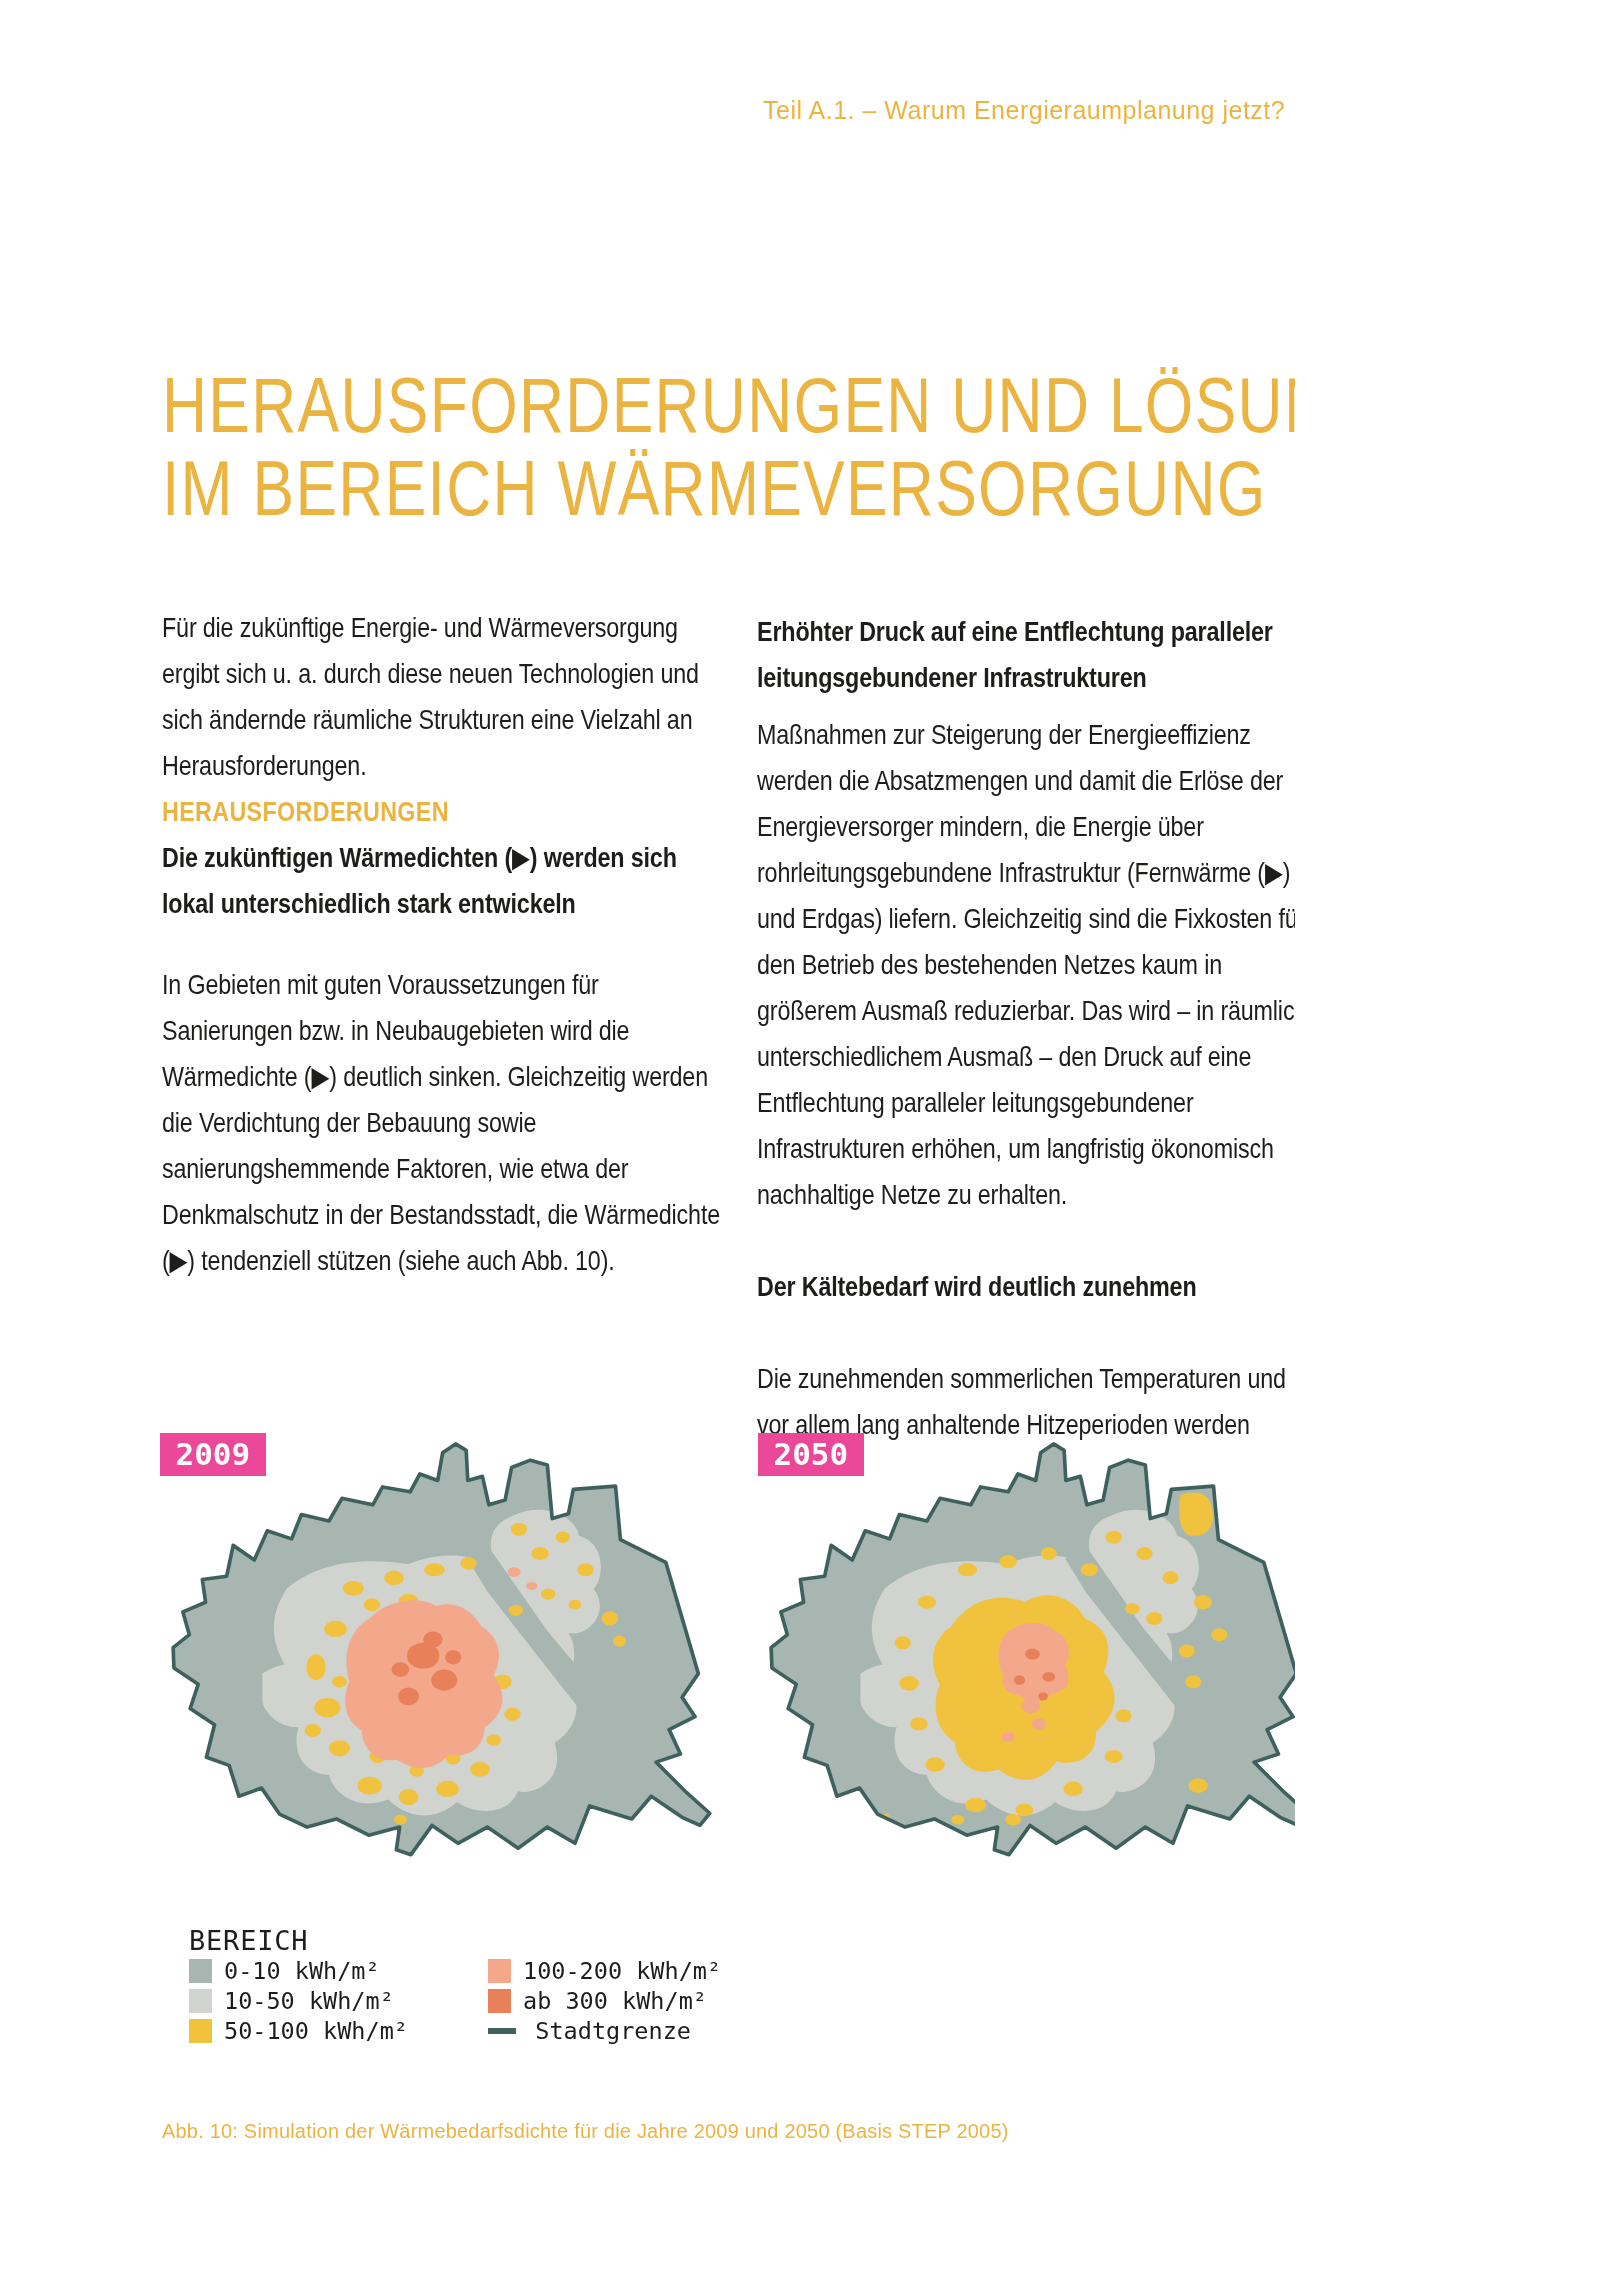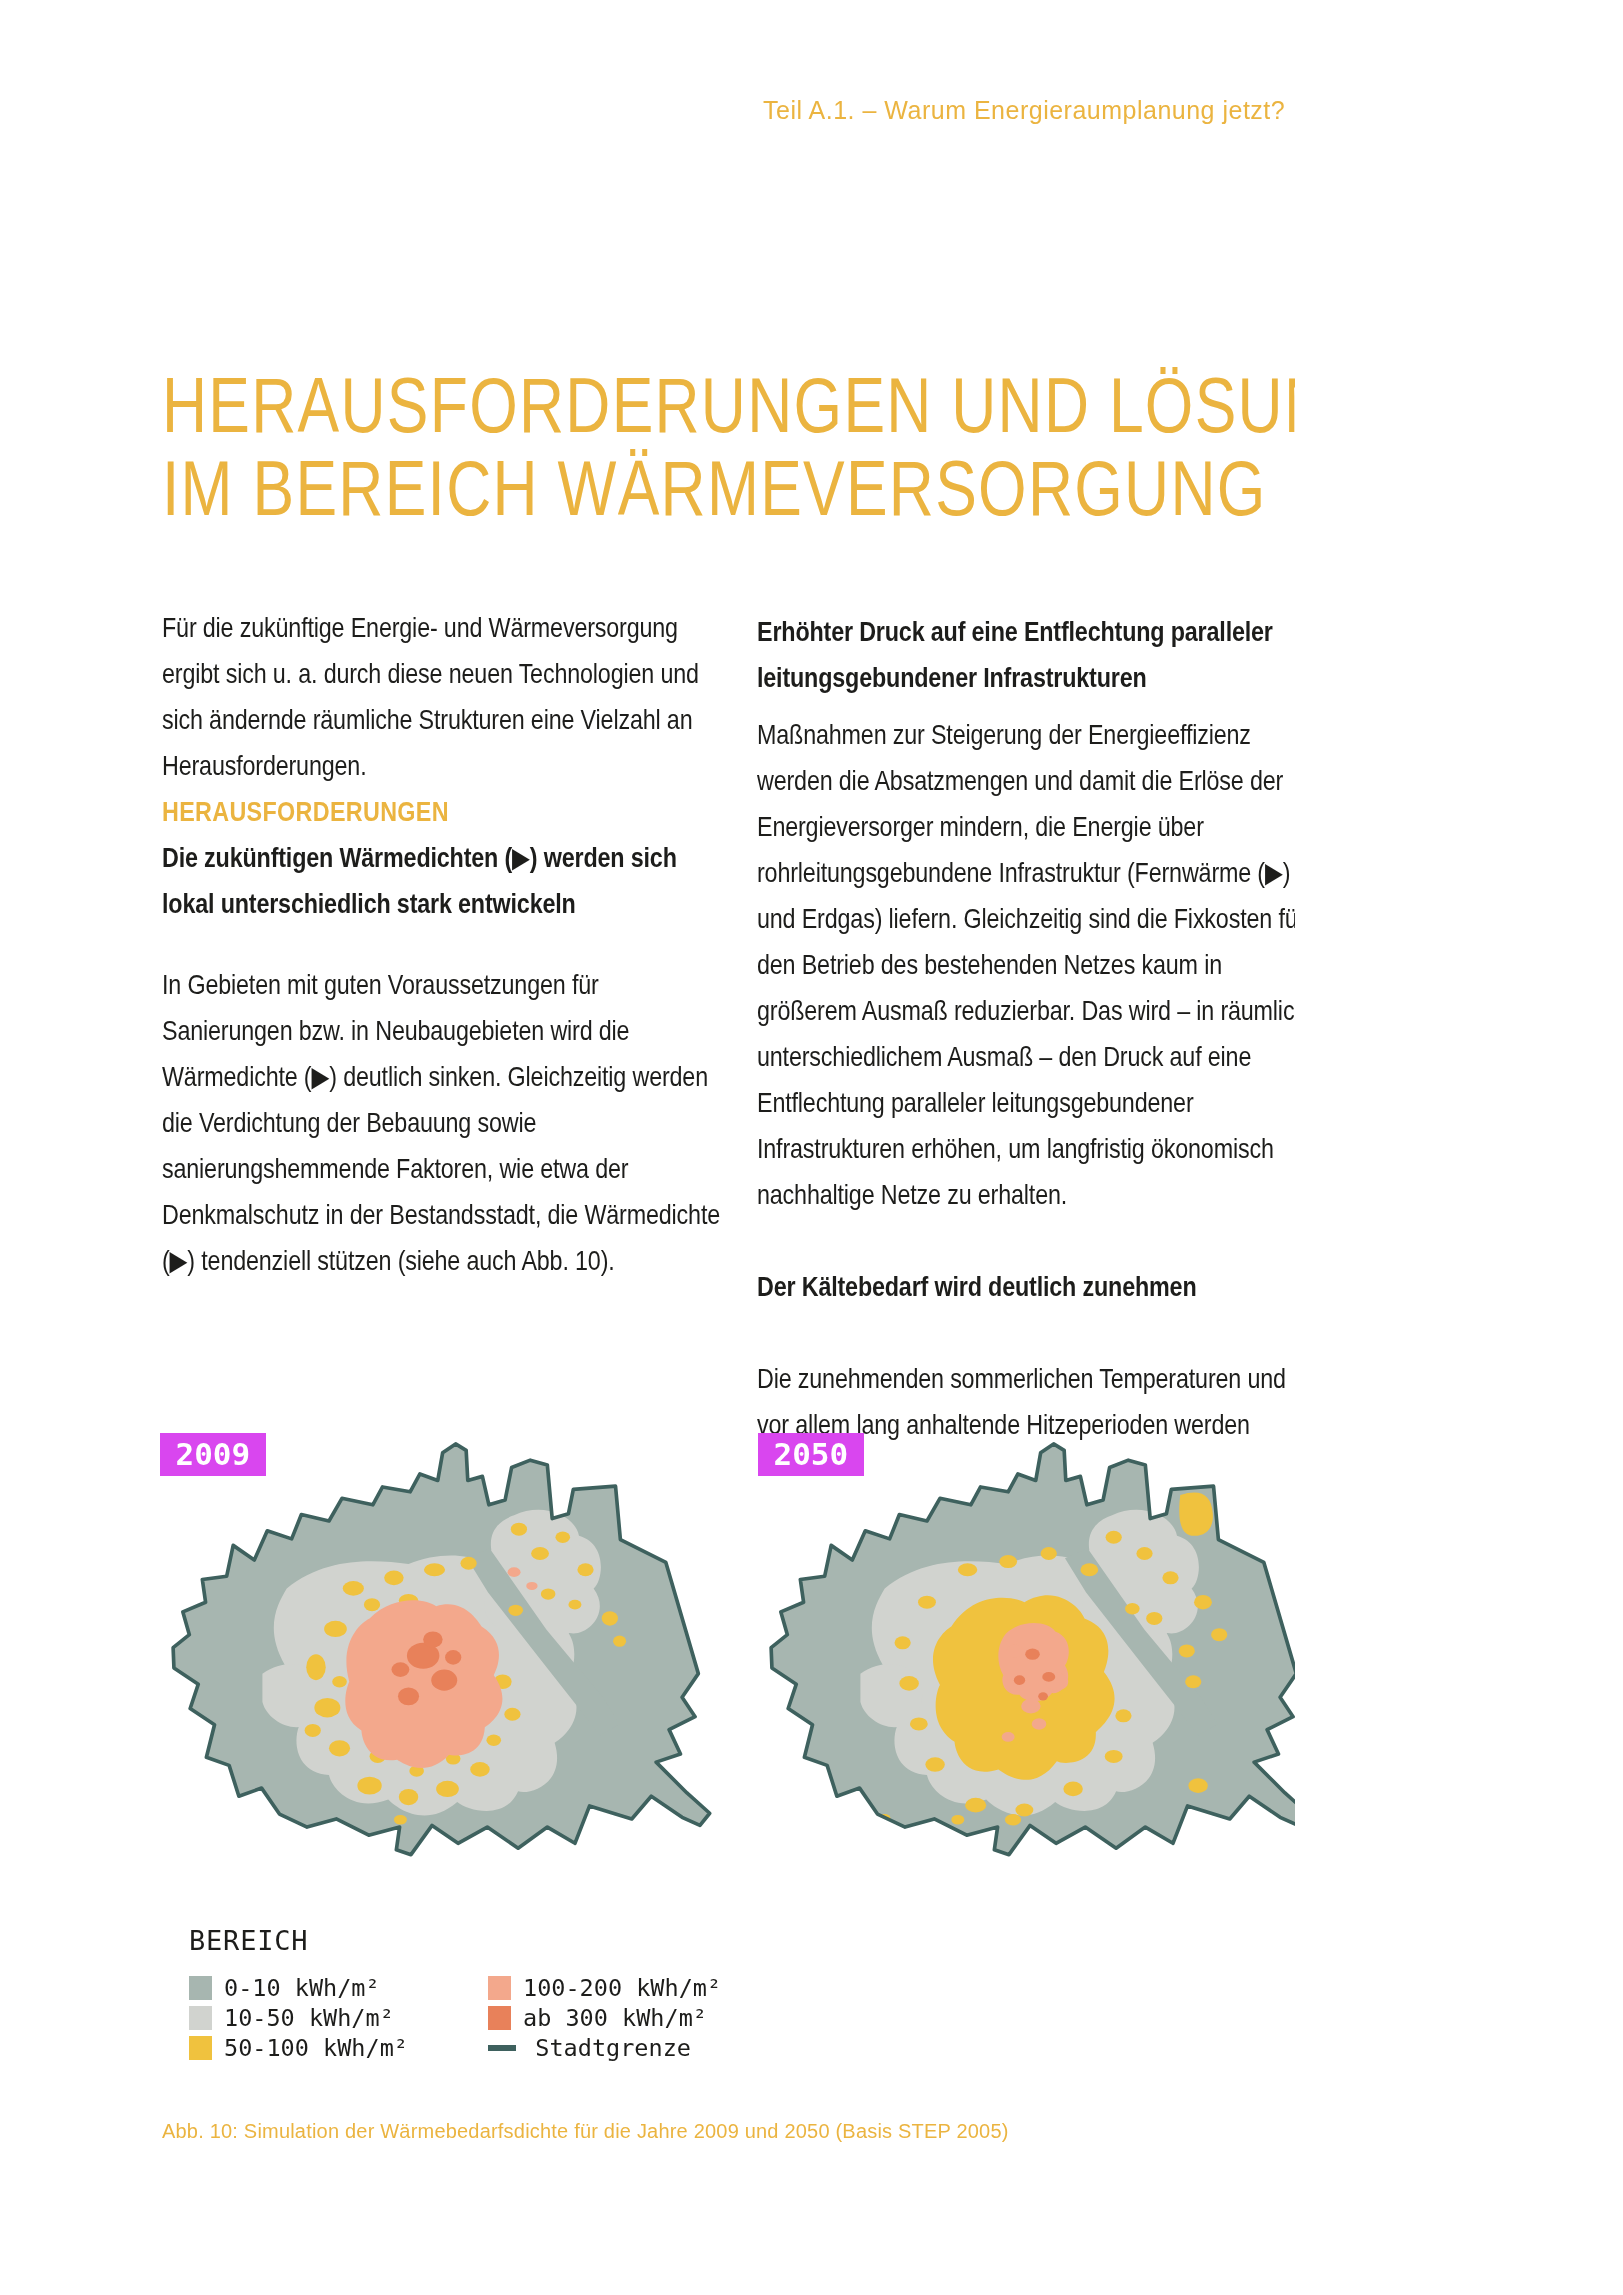--- a/index.html
+++ b/index.html
@@ -48,34 +48,34 @@
   .col-right .subhead-first{margin-top:4px;}
   .col-right .para-first{margin-top:11.4px;}
   .col-right .subhead-mid{margin-top:46px;}
   .col-right .para-last{margin-top:46px;}
 
   .map{position:absolute;top:1438px;width:552px;height:425px;}
   .map-2009{left:165px;}
   .map-2050{left:763px;}
   .year-label{
     position:absolute;left:-4.9px;top:-4.9px;z-index:2;
-    background:#d946ef;color:#fff;
+    background:#ec4899;color:#fff;
     font-family:"DejaVu Sans Mono","Liberation Mono",monospace;
     font-size:31px;font-weight:700;line-height:31px;
     padding:5.7px 15.4px 6.5px 15.4px;
   }
   .map svg{display:block;}
 
   .legend{position:absolute;left:189px;top:1925px;}
   .legend-title{
     font-family:"DejaVu Sans Mono","Liberation Mono",monospace;
     font-size:27px;letter-spacing:0.8px;color:var(--ink);
   }
   .legend-grid{
-    margin-top:17px;display:grid;
+    margin-top:0;display:grid;
     grid-auto-flow:column;
     grid-template-rows:repeat(3,30px);
     grid-template-columns:299px auto;
   }
   .legend-item{
     display:flex;align-items:center;gap:12px;
     font-family:"DejaVu Sans Mono","Liberation Mono",monospace;
     font-size:23.5px;color:var(--ink);white-space:nowrap;
   }
   .swatch{width:23px;height:24px;flex:0 0 auto;}

